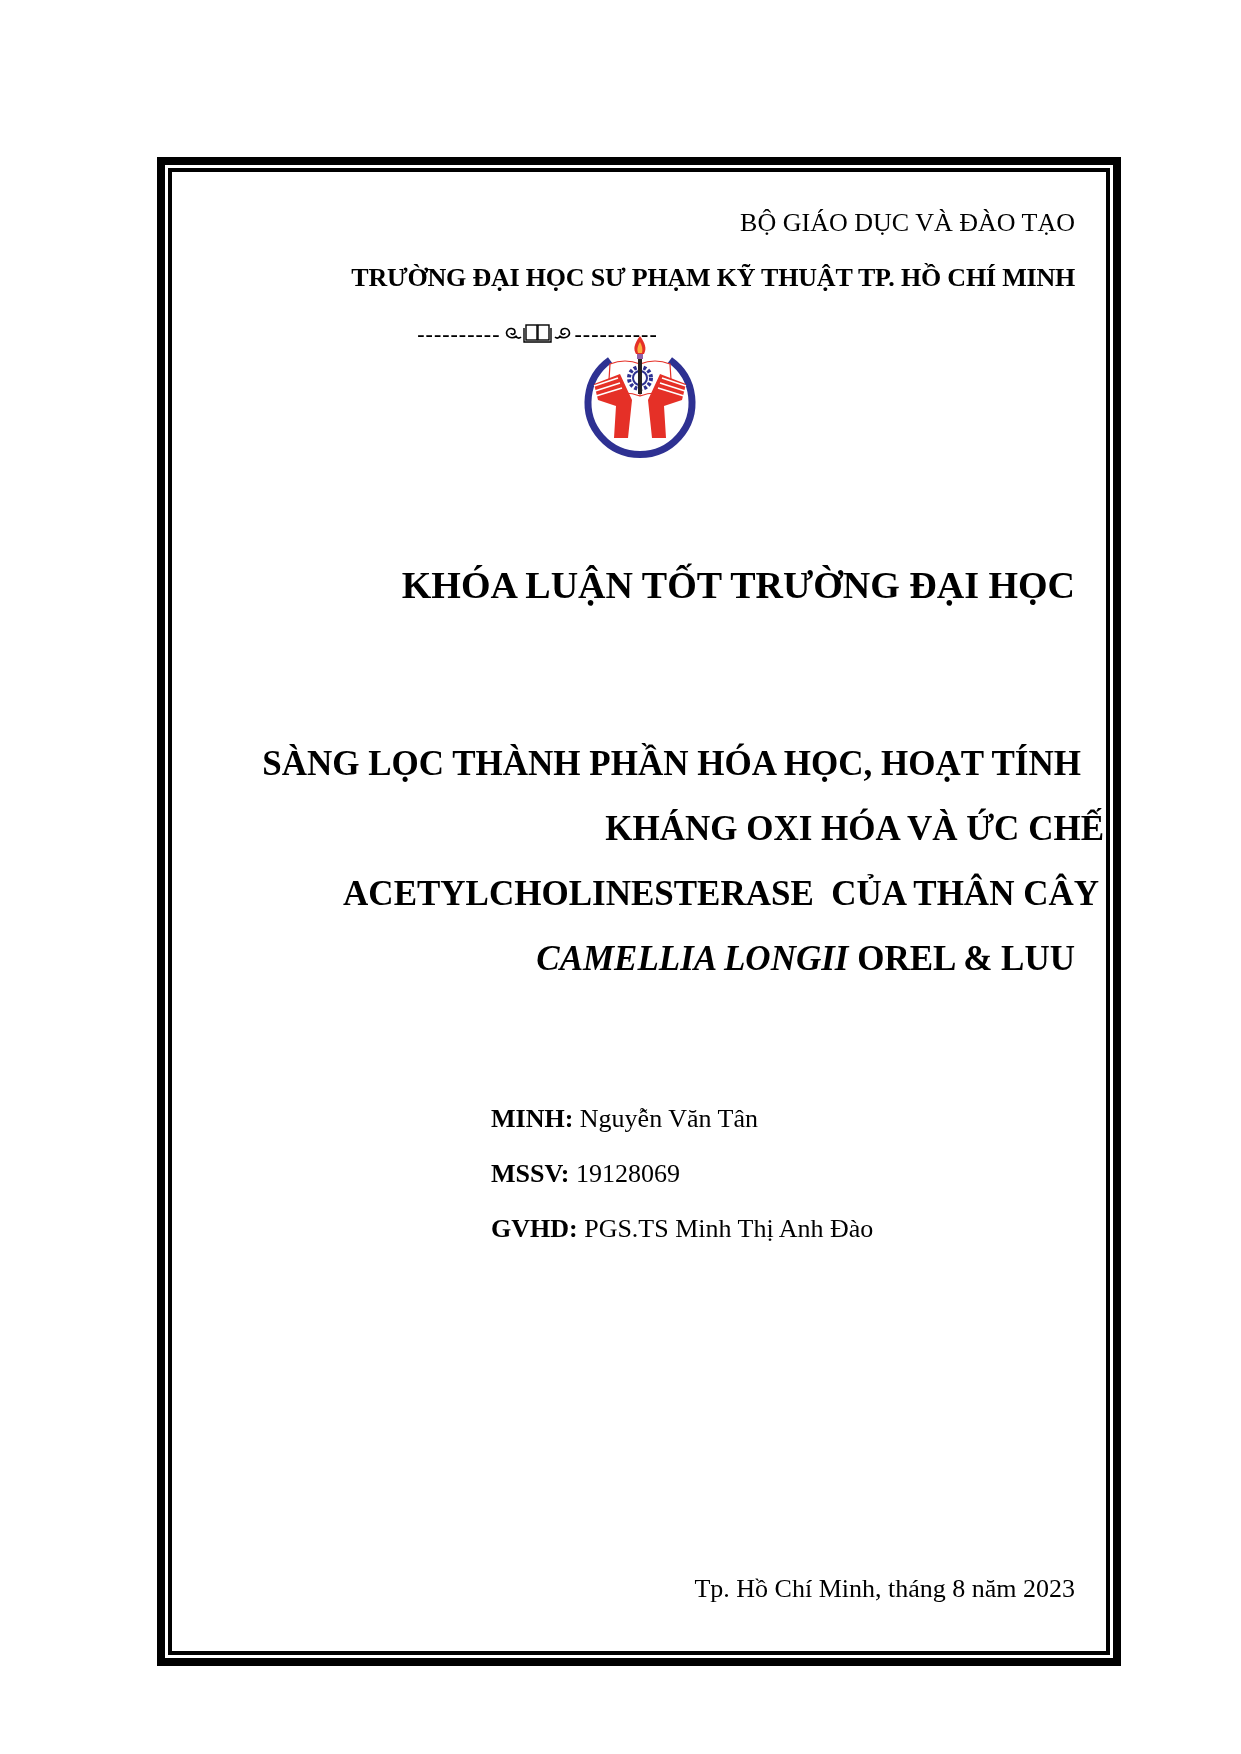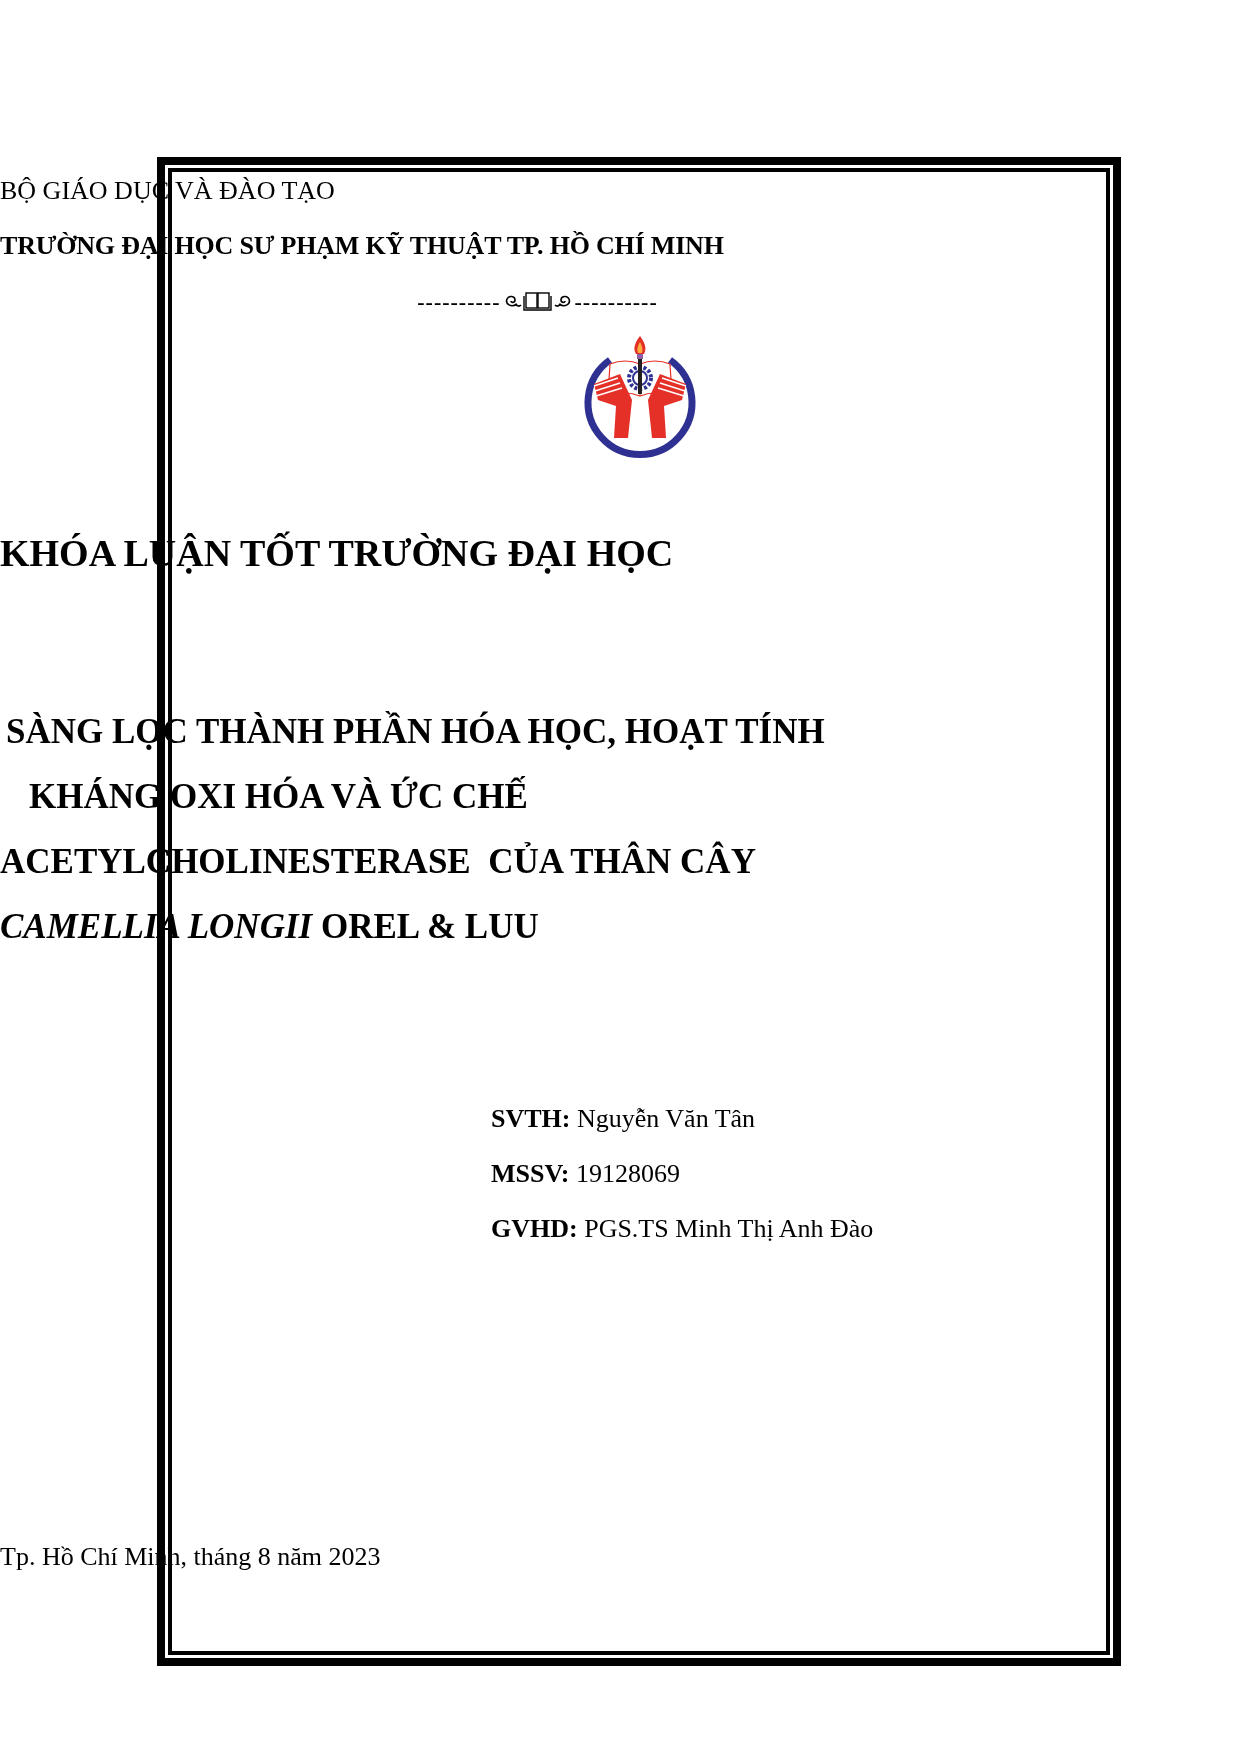--- a/index.html
+++ b/index.html
@@ -2,32 +2,32 @@
 <html><head>
   <meta charset="utf-8">
   <style>
     html, body { margin: 0; padding: 0; background: #ffffff; }
     body { width: 1241px; height: 1754px; position: relative; overflow: hidden;
            font-family: "Liberation Serif", "DejaVu Serif", serif; color: #000; }
     .frame-outer { position: absolute; left: 157px; top: 157px; width: 964px; height: 1509px;
                    box-sizing: border-box; border: 8px solid #000; }
     .frame-inner { position: absolute; left: 168px; top: 168px; width: 942px; height: 1487px;
                    box-sizing: border-box; border: 4px solid #000; }
-    .line { position: absolute; left: 0; width: 1075px; text-align: left; white-space: nowrap; line-height: 1; }
+    .line { position: absolute; left: 0; width: 1075px; text-align: right; white-space: nowrap; line-height: 1; margin-top: 32px; }
     .ministry { top: 178px; font-size: 26px; font-weight: normal; }
     .school { top: 233px; font-size: 26px; font-weight: bold; letter-spacing: -0.2px; }
     .ornament { top: 290px; font-size: 22px; font-weight: bold; display: flex; justify-content: center; align-items: center; gap: 2px; }
     .ornament .dash { letter-spacing: 1px; }
     .ornament svg { display: block; }
     .logo { position: absolute; left: 580px; top: 334px; width: 120px; height: 126px; }
     .degree { top: 534px; font-size: 38px; font-weight: bold; }
     .thesis { font-size: 35px; font-weight: bold; }
     .t1 { top: 714px; padding-left: 6px; }
     .t2 { top: 779px; padding-left: 29px; }
-    .t3 { top: 844px; }
+    .t3 { top: 844px; padding-left: 24px; }
     .t4 { top: 909px; }
     .t4 i { font-style: italic; }
     .info { position: absolute; left: 491px; font-size: 26px; white-space: nowrap; line-height: 1; }
     .info b { font-weight: bold; }
     .i1 { top: 1106px; }
     .i2 { top: 1161px; }
     .i3 { top: 1216px; }
     .footer { top: 1544px; font-size: 26px; }
   </style>
 </head>
@@ -79,17 +79,17 @@
   </svg>
 </div>
 
 <div class="line degree">KHÓA LUẬN TỐT TRƯỜNG ĐẠI HỌC</div>
 
 <div class="line thesis t1">SÀNG LỌC THÀNH PHẦN HÓA HỌC, HOẠT TÍNH</div>
 <div class="line thesis t2">KHÁNG OXI HÓA VÀ ỨC CHẾ</div>
 <div class="line thesis t3" style="white-space: pre;">ACETYLCHOLINESTERASE  CỦA THÂN CÂY</div>
 <div class="line thesis t4" style="white-space: pre;"><i>CAMELLIA LONGII</i><span> OREL &amp; LUU</span></div>
 
-<div class="info i1" style="white-space: pre;"><b>SVTH:</b><span> Nguyễn Văn Tân</span></div>
+<div class="info i1" style="white-space: pre;"><b>MINH:</b><span> Nguyễn Văn Tân</span></div>
 <div class="info i2" style="white-space: pre;"><b>MSSV:</b><span> 19128069</span></div>
 <div class="info i3" style="white-space: pre;"><b>GVHD:</b><span> PGS.TS Minh Thị Anh Đào</span></div>
 
 <div class="line footer">Tp. Hồ Chí Minh, tháng 8 năm 2023</div>
 
 </body></html>

